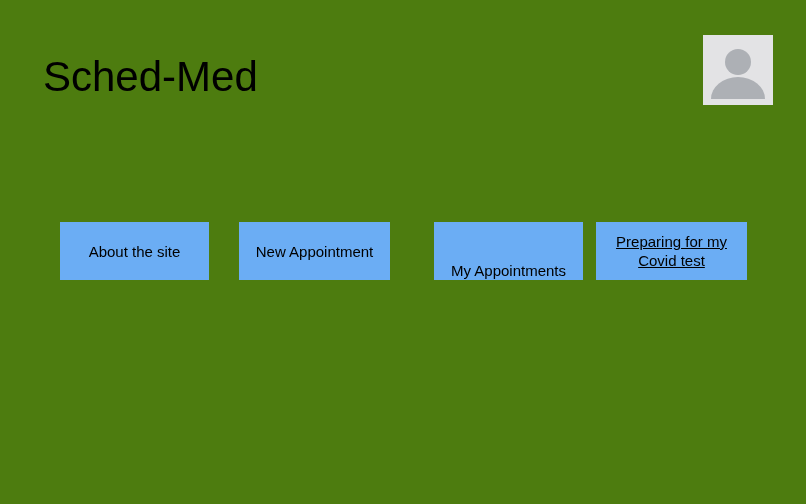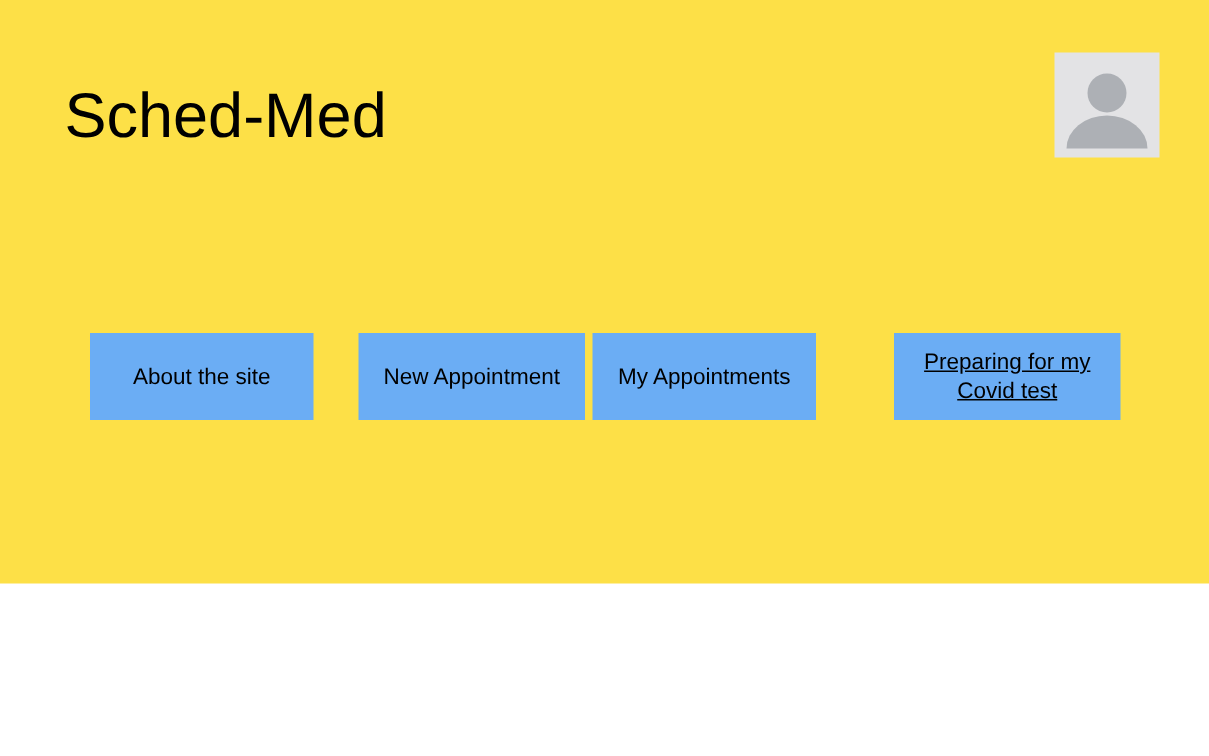--- a/index.html
+++ b/index.html
@@ -10,22 +10,22 @@
     width: 806px;
     height: 504px;
     background: #ffffff;
     font-family: "Liberation Sans", sans-serif;
     overflow: hidden;
     position: relative;
   }
   .page {
     position: relative;
     width: 806px;
-    height: 389px;
-    background: #fde047;
+    height: 504px;
+    background: #4d7c0f;
   }
 
   
   .header {
     position: absolute;
     left: 0;
     top: 0;
     width: 806px;
     height: 140px;
   }
@@ -83,21 +83,21 @@
     line-height: 19px;
     color: #000000;
     cursor: pointer;
   }
   .nav-button span {
     display: block;
     width: 100%;
   }
   .btn-0 { left: 60px;  width: 149px; }
   .btn-1 { left: 239px; width: 151px; }
-  .btn-2 { left: 395px; width: 149px; }
+  .btn-2 { left: 434px; width: 149px; align-items: flex-end; }
   .btn-3 { left: 596px; width: 151px; text-decoration: underline; }
 </style>
 </head>
 <body>
 
 <div class="page">
 
   <div class="header">
     <div class="app-title">Sched-Med</div>
 

